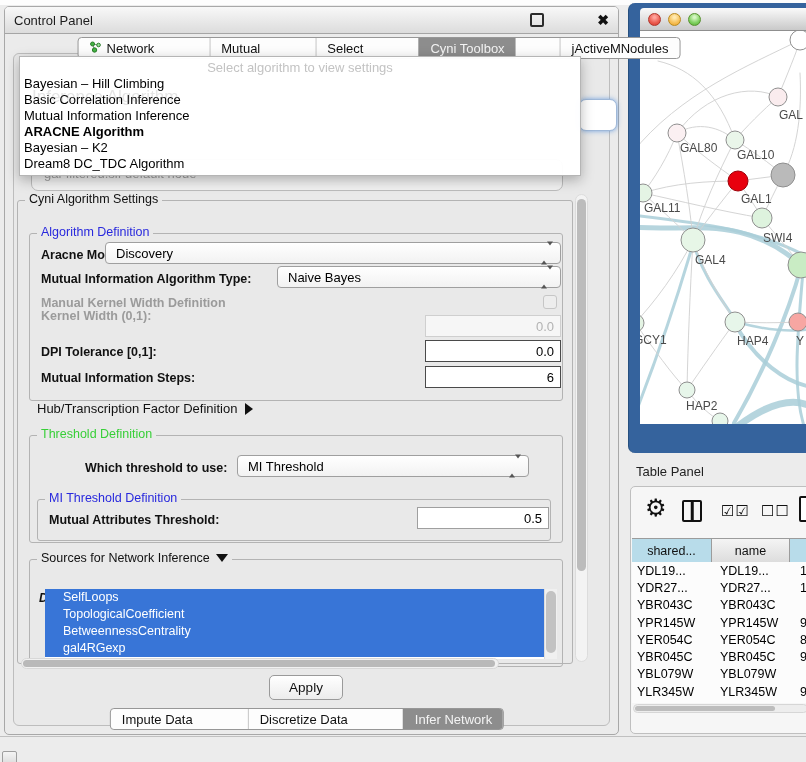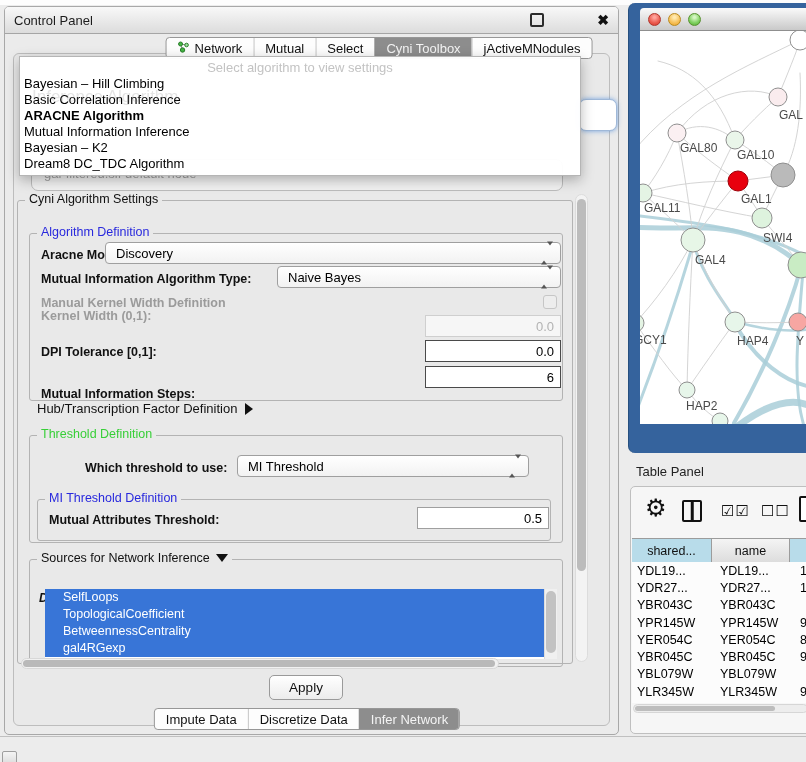--- a/index.html
+++ b/index.html
@@ -11,21 +11,21 @@
   .cp{position:absolute;left:4px;top:6px;width:615px;height:729px;background:#ebebeb;
       border:1px solid #a8a8a8;border-radius:5px;box-sizing:border-box;}
   .cp-titlebar{position:absolute;left:0;top:0;right:0;height:27px;
       background:linear-gradient(#f8f8f8,#dcdcdc);border-bottom:1px solid #a5a5a5;
       border-radius:4px 4px 0 0;display:flex;align-items:center;padding:0 9px;box-sizing:border-box;gap:44px;}
   .cp-title{font-size:13px;color:#1c1c1c;flex:1;}
   .float-icon{width:10px;height:10px;border:2px solid #2b2b2b;border-radius:2px;margin-right:9px;}
   .close-icon{font-size:14px;font-weight:bold;color:#111;line-height:1;}
 
   .seg{display:flex;border:1px solid #979797;border-radius:4px;overflow:hidden;background:#fdfdfd;
-       height:22px;box-sizing:border-box;}
+       height:22px;box-sizing:border-box;gap:44px;}
   .seg>div{display:flex;align-items:center;gap:5px;padding:0 11px;font-size:13px;color:#111;
        border-left:1px solid #c6c6c6;white-space:nowrap;}
   .seg>div:first-child{border-left:none;}
   .seg>div.sel{background:#8d8d8d;color:#f4f4f4;border-left-color:#8d8d8d;}
   .seg-top{position:absolute;left:374px;top:30px;transform:translateX(-50%);z-index:3;}
   .seg-bottom{position:absolute;left:302px;top:701px;transform:translateX(-50%);z-index:3;}
 
   .cp-content{position:absolute;left:8px;top:46px;width:597px;height:673px;
       border:1px solid #bdbdbd;border-radius:6px;background:#e9e9e9;box-sizing:border-box;}
 
@@ -183,22 +183,22 @@
 
     <div class="combo-under">gal-filtered.sif default node</div>
     <div class="combo-sliver"></div>
 
     <div class="algo-dd">
       <div class="ghost" style="left:12px;top:30px;">Inference Algorithm</div>
       <div class="algo-prompt">Select algorithm to view settings</div>
       <div id="algo-items">
           <div class="algo-item">Bayesian – Hill Climbing</div>
           <div class="algo-item">Basic Correlation Inference</div>
+          <div class="algo-item">Mutual Information Inference</div>
           <div class="algo-item selected">ARACNE Algorithm</div>
-          <div class="algo-item">Mutual Information Inference</div>
           <div class="algo-item">Bayesian – K2</div>
           <div class="algo-item">Dream8 DC_TDC Algorithm</div>
         </div>
     </div>
 
     <div class="grp" style="left:12px;top:193px;width:554px;height:462px;">
       <span class="gt">Cyni Algorithm Settings</span>
     </div>
     <div class="vscroll">
       <div class="vscroll-thumb"></div>
@@ -222,21 +222,21 @@
 
     <div class="flabel disabled" style="left:36px;top:289px;">Manual Kernel Width Definition</div>
     <div class="checkbox" style="left:538px;top:288px;"></div>
 
     <div class="flabel disabled" style="left:36px;top:302px;">Kernel Width (0,1):</div>
     <input class="tinput disabled" style="left: 420px; top: 308px; width: 136px;" value="0.0">
 
     <div class="flabel" style="left:36px;top:338px;">DPI Tolerance [0,1]:</div>
     <input class="tinput dark" style="left: 420px; top: 333px; width: 136px;" value="0.0">
 
-    <div class="flabel" style="left:36px;top:364px;margin-top:16px;">Mutual Information Steps:</div>
+    <div class="flabel" style="left:36px;top:364px;">Mutual Information Steps:</div>
     <input class="tinput dark" style="left: 420px; top: 359px; width: 136px;" value="6">
 
     <div class="hub-row">
       <span>Hub/Transcription Factor Definition</span>
       <span class="tri-right"></span>
     </div>
 
     <div class="grp" style="left:24px;top:428px;width:532px;height:106px;">
       <span class="gt green">Threshold Definition</span>
     </div>

